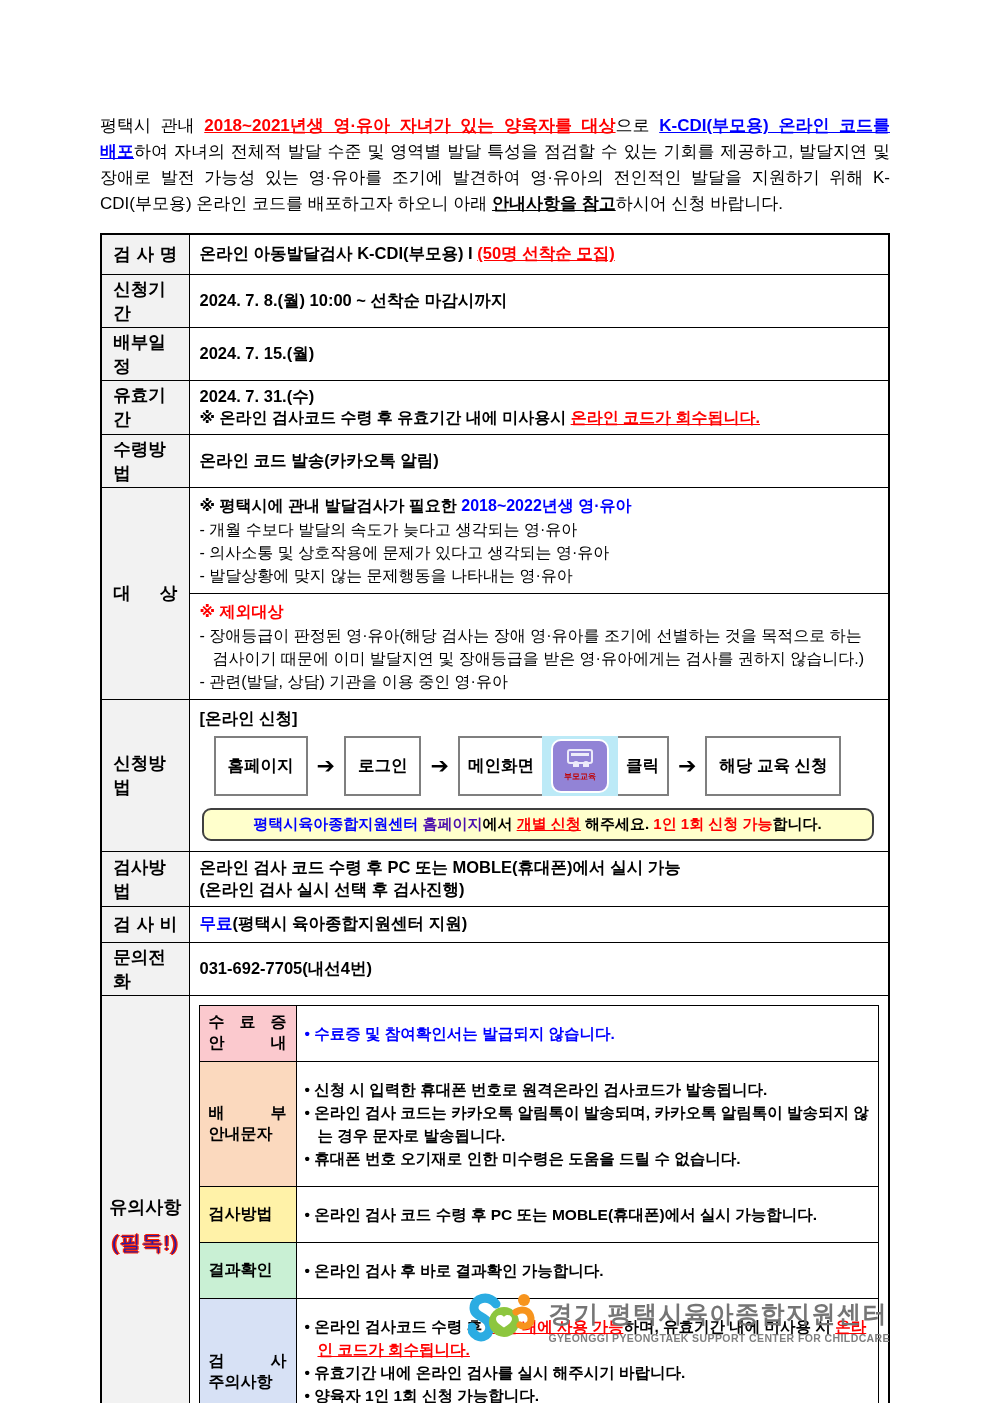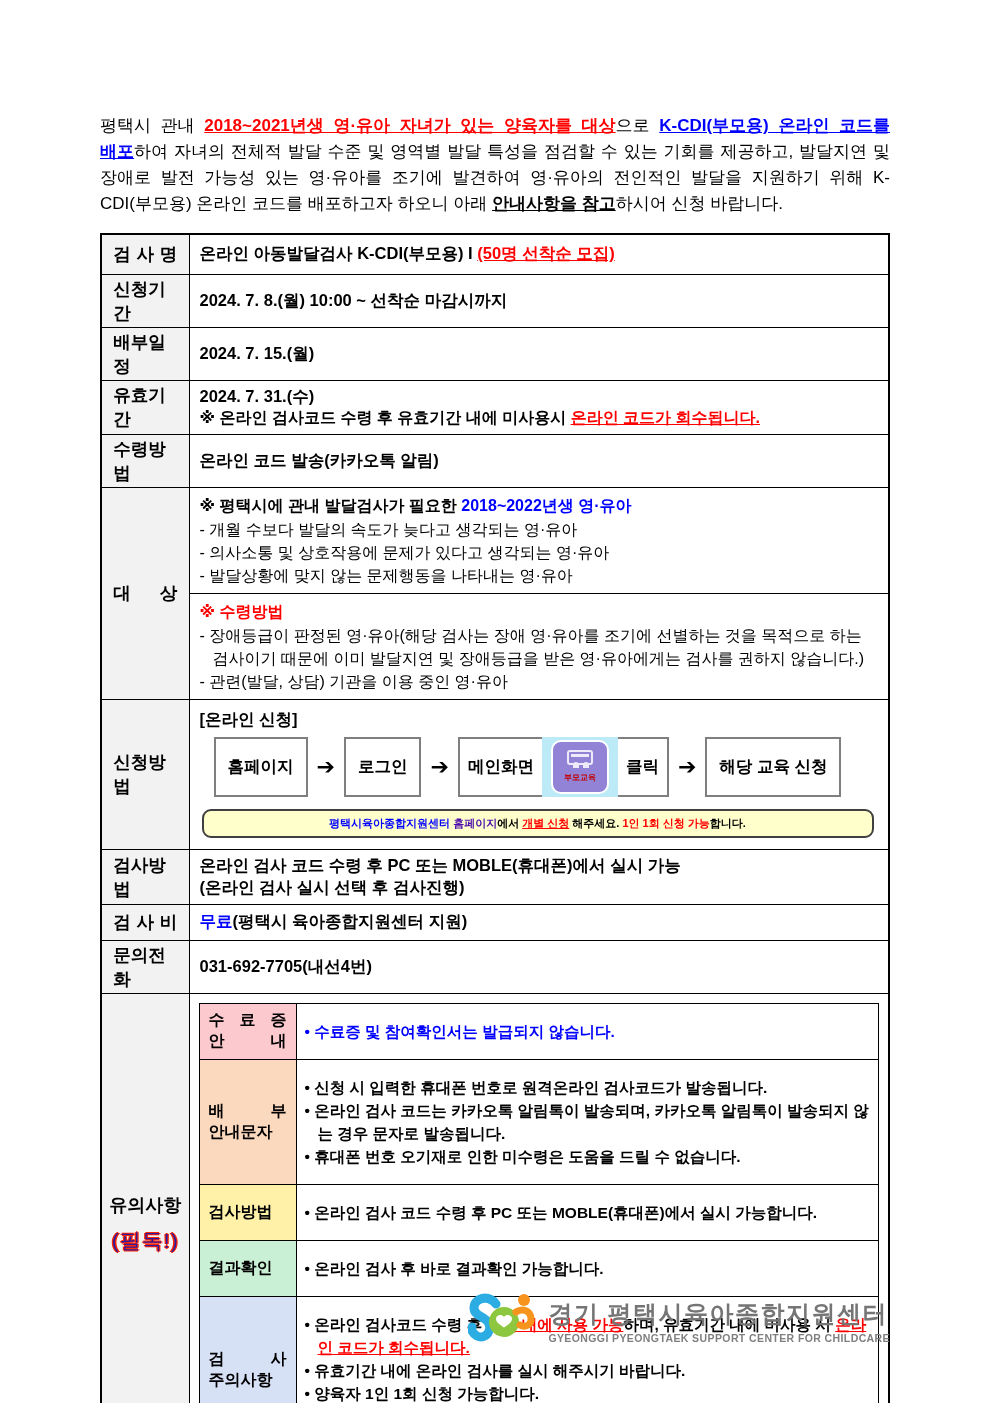--- a/index.html
+++ b/index.html
@@ -78,21 +78,21 @@
     background:#EDEBFA;
   }
   .picon .board:after {
     content:""; position:absolute; left:4px; bottom:-5px; width:6px; height:6px;
     background:#EDEBFA; border-radius:50% 50% 0 0; box-shadow:10px 0 0 #EDEBFA;
   }
   .picon-label { font-size:8px; color:#C00000; font-weight:bold; margin-top:5px; }
   .note-box {
     margin:12px 0 0 2px; background:#FFFFCC; border:2px solid #404040;
     border-radius:9px; padding:5px 24px; text-align:center;
-    font-size:11px; font-weight:bold; width:672px;
+    font-size:15px; font-weight:bold; width:672px;
   }
   .purple { color:#4B0EAD; font-weight:bold; }
 
   
   td.noteslbl { text-align:center; background:#F2F2F2; }
   .notes-label { font-weight:bold; font-size:18px; }
   .notes-sub {
     margin-top:10px; font-size:21px; font-weight:normal; color:#2E1A9E;
     text-shadow:1.3px 0 0 #FF2400, -1.3px 0 0 #FF2400, 0 1.3px 0 #FF2400, 0 -1.3px 0 #FF2400;
     letter-spacing:1px;
@@ -185,21 +185,21 @@
         <div class="tgt-head">
           <span>※ 평택시에 관내 발달검사가 필요한 </span><span class="blue">2018~2022년생 영·유아</span>
         </div>
         <div class="dash-item">- 개월 수보다 발달의 속도가 늦다고 생각되는 영·유아</div>
         <div class="dash-item">- 의사소통 및 상호작용에 문제가 있다고 생각되는 영·유아</div>
         <div class="dash-item">- 발달상황에 맞지 않는 문제행동을 나타내는 영·유아</div>
       </td>
     </tr>
     <tr>
       <td class="tgt" style="height:92px;">
-        <div class="tgt-head red">※ 수령방법</div>
+        <div class="tgt-head red">※ 제외대상</div>
         <div class="dash-item">- 장애등급이 판정된 영·유아(해당 검사는 장애 영·유아를 조기에 선별하는 것을 목적으로 하는 검사이기 때문에 이미 발달지연 및 장애등급을 받은 영·유아에게는 검사를 권하지 않습니다.)</div>
         <div class="dash-item">- 관련(발달, 상담) 기관을 이용 중인 영·유아</div>
       </td>
     </tr>
 
     <tr>
       <td class="lbl">
             <div class="spread">신청방법</div>
           </td>
       <td class="apply" style="height:150px;">

